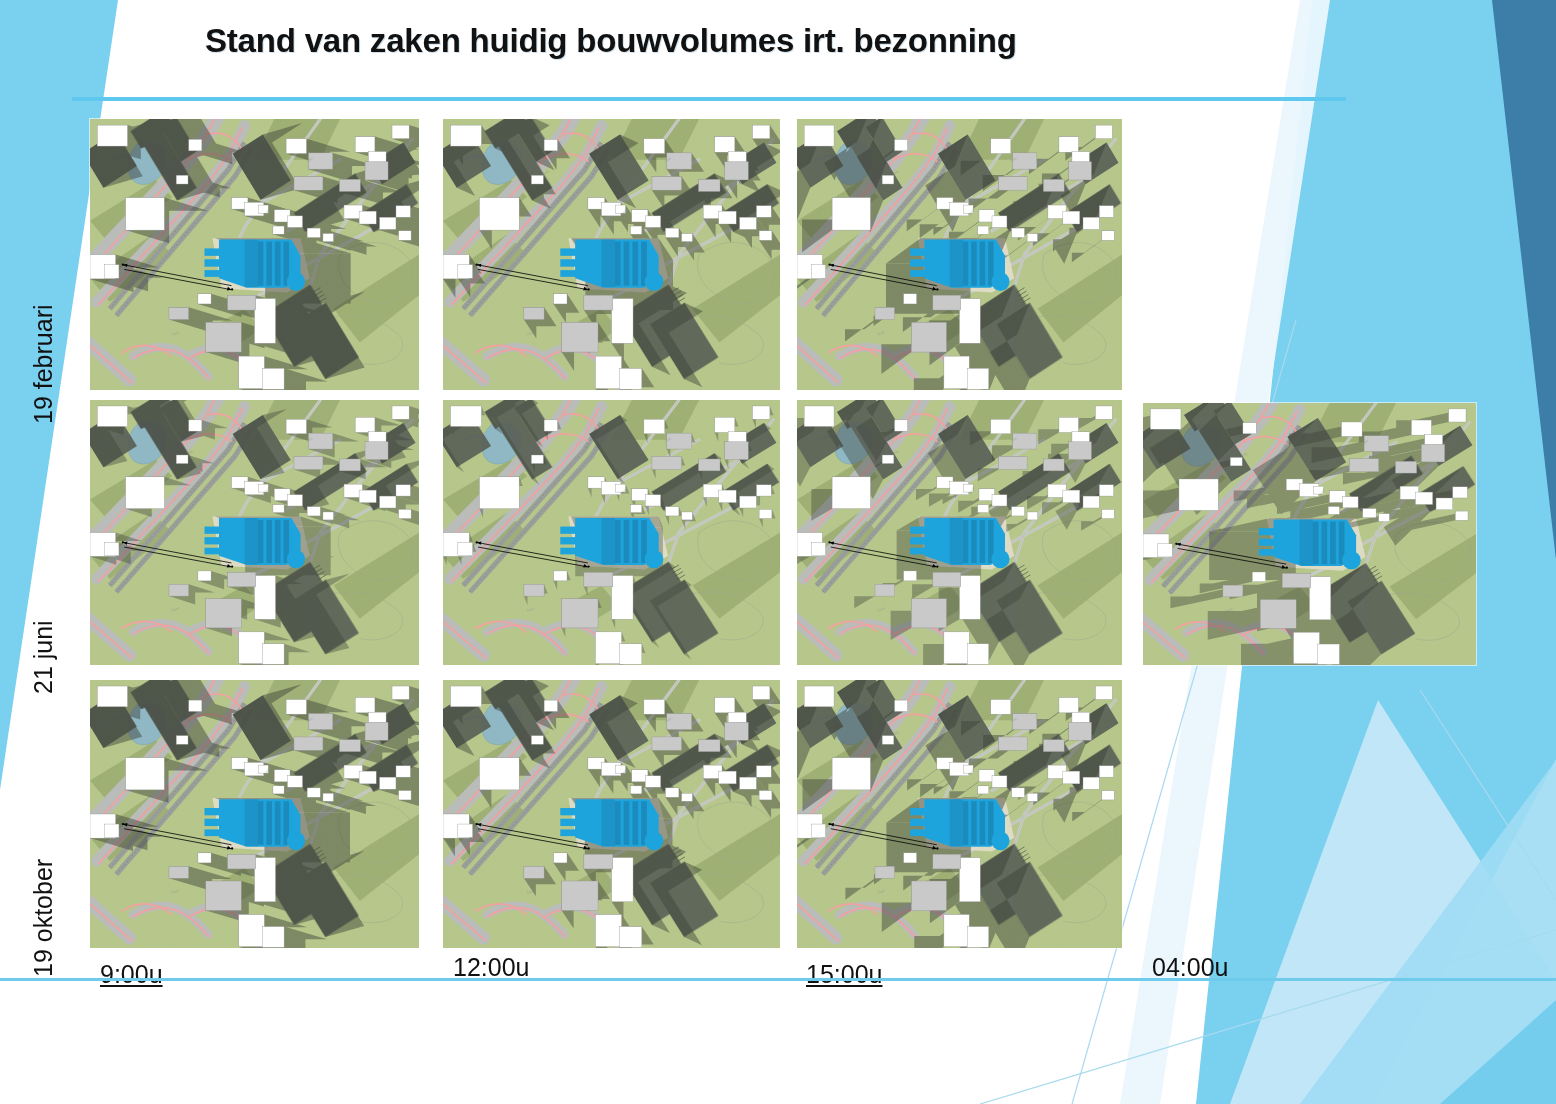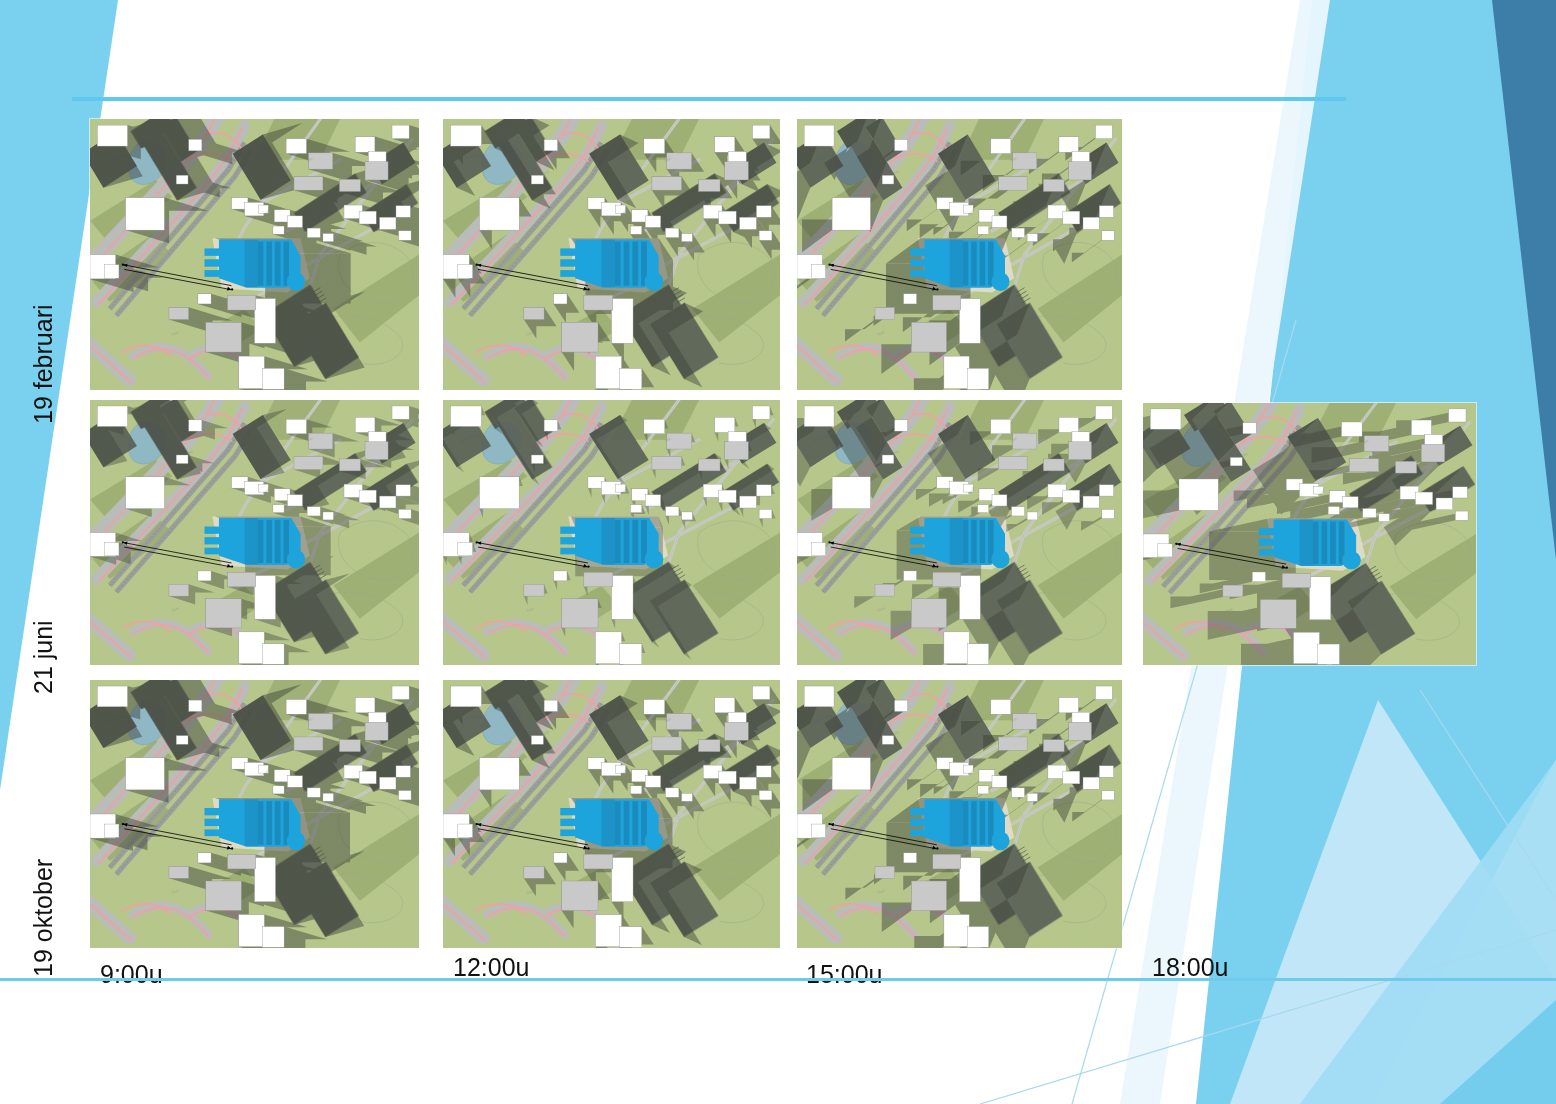--- a/index.html
+++ b/index.html
@@ -31,21 +31,21 @@
   
   .rowlabel{
     position:absolute;
     font-size:25px;color:#111;white-space:nowrap;
     transform-origin:left bottom;
     transform:rotate(-90deg);
   }
 
   
   .collabel{
-    position:absolute;font-size:25px;color:#111;white-space:nowrap;
+    position:absolute;font-size:25px;color:#111;white-space:nowrap;text-decoration:underline;
   }
 
   
   .panel{
     position:absolute;overflow:hidden;background:#cfd6c8;
     box-shadow:0 0 0 1px rgba(255,255,255,0.6);
   }
   .panel svg{display:block;width:100%;height:100%;}
 </style>
 </head>
@@ -65,30 +65,31 @@
 
     <polygon points="1378,700 1556,980 1556,1104 1230,1104" fill="#cdeaf8" opacity="0.85"></polygon>
     <polygon points="1556,760 1556,1104 1300,1104" fill="#9edcf4" opacity="0.9"></polygon>
     <polygon points="1440,1104 1556,1000 1556,1104" fill="#6fcbec" opacity="0.9"></polygon>
 
     <line x1="1296" y1="320" x2="1072" y2="1104" stroke="#a7d9ee" stroke-width="1.2" fill="none"></line>
     <line x1="1556" y1="930" x2="980" y2="1104" stroke="#a7d9ee" stroke-width="1.2" fill="none"></line>
     <line x1="1420" y1="690" x2="1556" y2="900" stroke="#a7d9ee" stroke-width="1.2" fill="none"></line>
   </svg>
 
+  <div class="title">Stand van zaken huidig bouwvolumes irt. bezonning</div>
   <div class="rule-top"></div>
 
   <div class="rowlabel" style="left:58px;top:395px;">19 februari</div>
   <div class="rowlabel" style="left:58px;top:665px;">21 juni</div>
   <div class="rowlabel" style="left:58px;top:948px;">19 oktober</div>
 
   <div class="collabel" style="left:100px;top:960px;">9:00u</div>
   <div class="collabel" style="left:453px;top:953px;text-align:center;">12:00u</div>
   <div class="collabel" style="left:806px;top:960px;text-align:center;">15:00u</div>
-  <div class="collabel" style="left:1152px;top:953px;">18:00u</div>
+  <div class="collabel" style="left:1152px;top:953px;">04:00u</div>
 
   <div class="rule-bottom"></div>
 
   <div id="panel-host">
       <div class="panel" title="19 februari — 9:00u" style="left: 90px; top: 119px; width: 329px; height: 271px;">
         <svg viewBox="0 0 1000 800" preserveAspectRatio="none">
           <defs>
     <pattern id="grassdot0" width="7" height="7" patternUnits="userSpaceOnUse">
       <rect width="7" height="7" fill="#b7c78c"></rect>
       <circle cx="2" cy="2" r="0.7" fill="#a9bb7c" opacity=".8"></circle>

